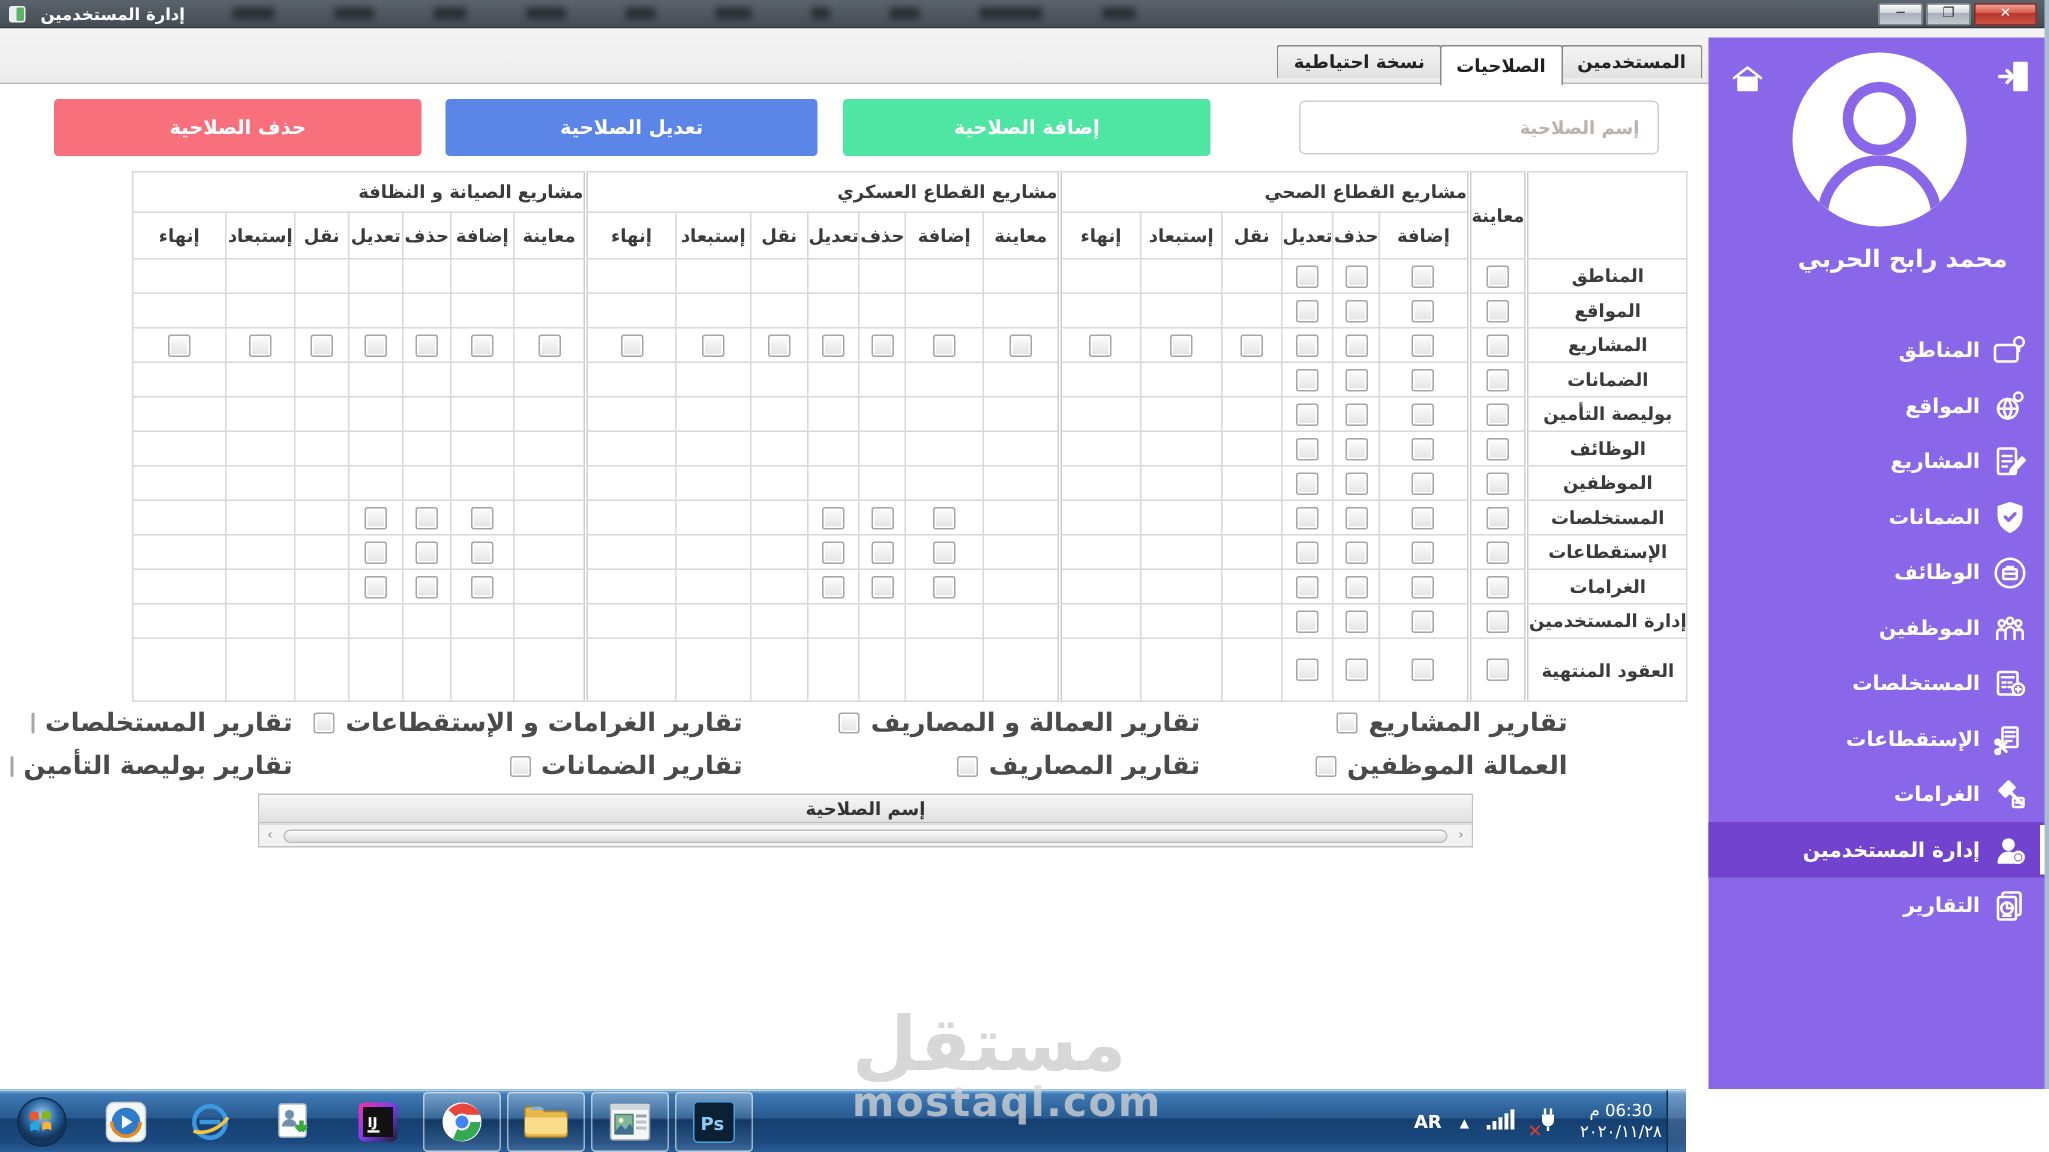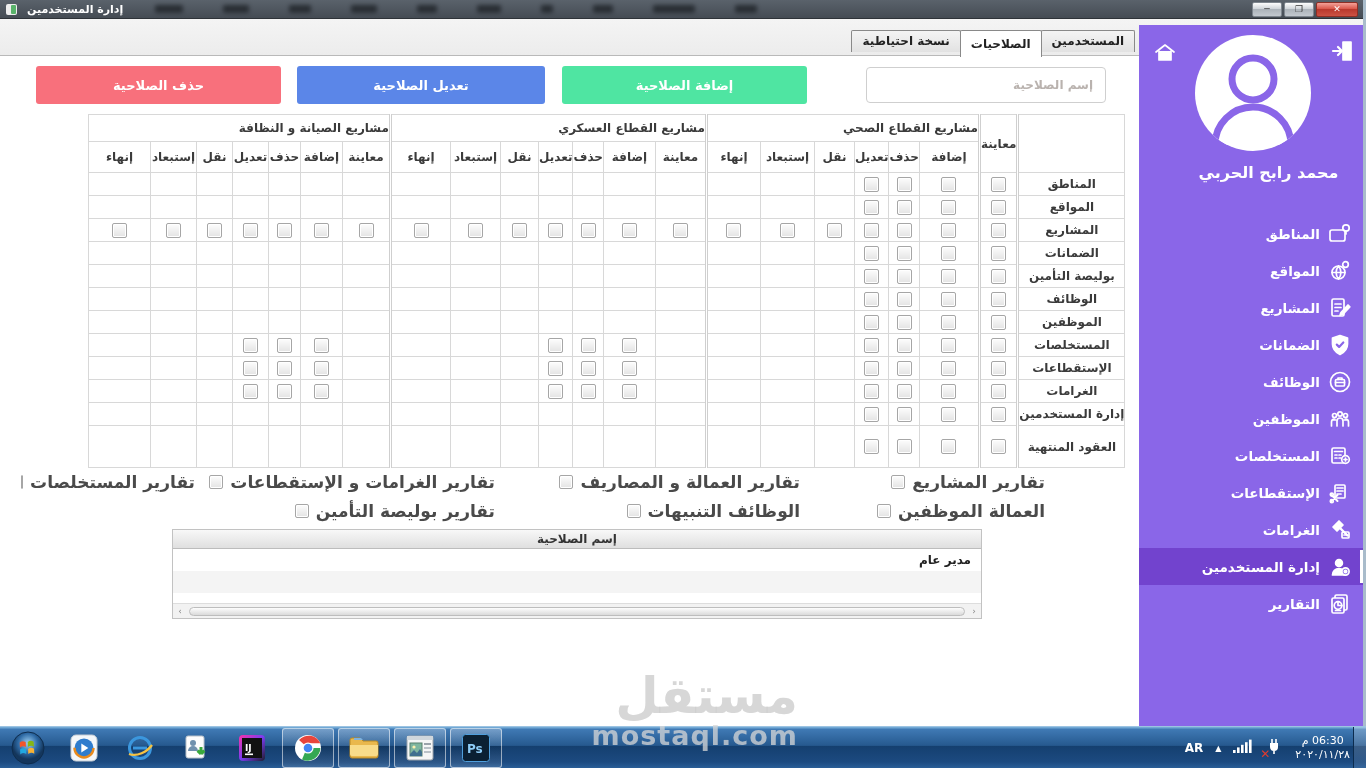--- a/index.html
+++ b/index.html
@@ -82,36 +82,36 @@
   .sb-items { position:absolute; top:190px; width:100%; }
   .sb-item { position:relative; height:37px; display:flex; align-items:center; justify-content:flex-start;
     padding-right:46px; gap:12px; color:#fff; cursor:default; }
   .sb-item .sb-ico { position:absolute; right:14px; top:50%; transform:translateY(-50%); width:24px; height:24px; }
   .sb-item .sb-lbl { font-size:13.5px; font-weight:700; white-space:nowrap; }
   .sb-item.active { background:#7243ce; }
   .sb-item.active::after { content:""; position:absolute; left:auto; right:-0px; }
   .sb-item.active .bar { position:absolute; right:0; top:2px; bottom:2px; width:6px; background:#fff; }
 
   
-  .taskbar { position:absolute; left:0; top:726px; width:1366px; height:42px;
+  .taskbar { position:absolute; left:0; top:726px; width:1124px; height:42px;
     background:linear-gradient(#7db4dd 0%,#3f79b4 6%,#26598f 45%,#143f6f 46%,#1c4a80 85%,#2a5e97 100%);
     border-top:1px solid #9cc3e2; }
   .tb-apps { position:absolute; left:0; top:0; height:42px; display:flex; align-items:center; }
   .tb-slot { width:52px; height:40px; margin:0 2px; display:flex; align-items:center; justify-content:center; }
   .tb-slot.open { border:1px solid rgba(255,255,255,.55); border-radius:3px;
     background:linear-gradient(rgba(255,255,255,.28),rgba(255,255,255,.08) 45%,rgba(0,0,0,.12) 46%,rgba(255,255,255,.1)); }
   .tray { position:absolute; right:16px; top:0; height:42px; display:flex; align-items:center; gap:12px; color:#fff; }
   .tray-lang { font-size:12px; font-weight:700; }
   .tray-caret { font-size:8px; }
   .tray-clock { text-align:center; font-size:11px; line-height:14px; white-space:nowrap; }
   .show-desktop { position:absolute; right:0; top:0; width:13px; height:42px; border-left:1px solid #0c2c4e;
     background:linear-gradient(rgba(255,255,255,.25),rgba(255,255,255,.05)); }
 
   
-  .watermark { position:absolute; left:568px; top:672px; width:230px; text-align:right; z-index:60; pointer-events:none; }
+  .watermark { position:absolute; left:568px; top:672px; width:230px; text-align:left; z-index:60; pointer-events:none; }
   .wm1 { font-size:50px; font-weight:700; color:rgba(205,205,205,.8); line-height:48px; }
   .wm2 { font-size:27px; font-weight:700; color:rgba(215,215,215,.75); letter-spacing:1px; }
 
   .edge { position:absolute; right:0; top:0; width:3px; height:726px; background:#a9bccb; z-index:5; }
 </style>
 </head>
 <body>
 
 <div id="screen">
 
@@ -516,36 +516,35 @@
         </div>
         <div class="rep-item">
           <span class="lbl">تقارير المستخلصات</span>
           <span class="cb"></span>
         </div>
         <div class="rep-item">
           <span class="lbl">العمالة الموظفين</span>
           <span class="cb"></span>
         </div>
         <div class="rep-item">
-          <span class="lbl">الوظائف التنبيهات</span>
+          <span class="lbl">تقارير المصاريف</span>
+          <span class="cb"></span>
+        </div>
+        <div class="rep-item">
+          <span class="lbl">تقارير الضمانات</span>
           <span class="cb"></span>
         </div>
         <div class="rep-item">
           <span class="lbl">تقارير بوليصة التأمين</span>
           <span class="cb"></span>
         </div>
       </div>
 
     <div class="listpanel">
       <div class="list-header">إسم الصلاحية</div>
-      <div id="listRows">
-          <div class="list-row">مدير عام</div>
-          <div class="list-row alt"></div>
-          <div class="list-row thin"></div>
-        </div>
       <div class="list-scroll">
         <div class="scroll-arrow">‹</div>
         <div class="scroll-thumb"></div>
         <div class="scroll-arrow">›</div>
       </div>
     </div>
   </div>
 
   <div class="sidebar">
     <div class="sb-top">

